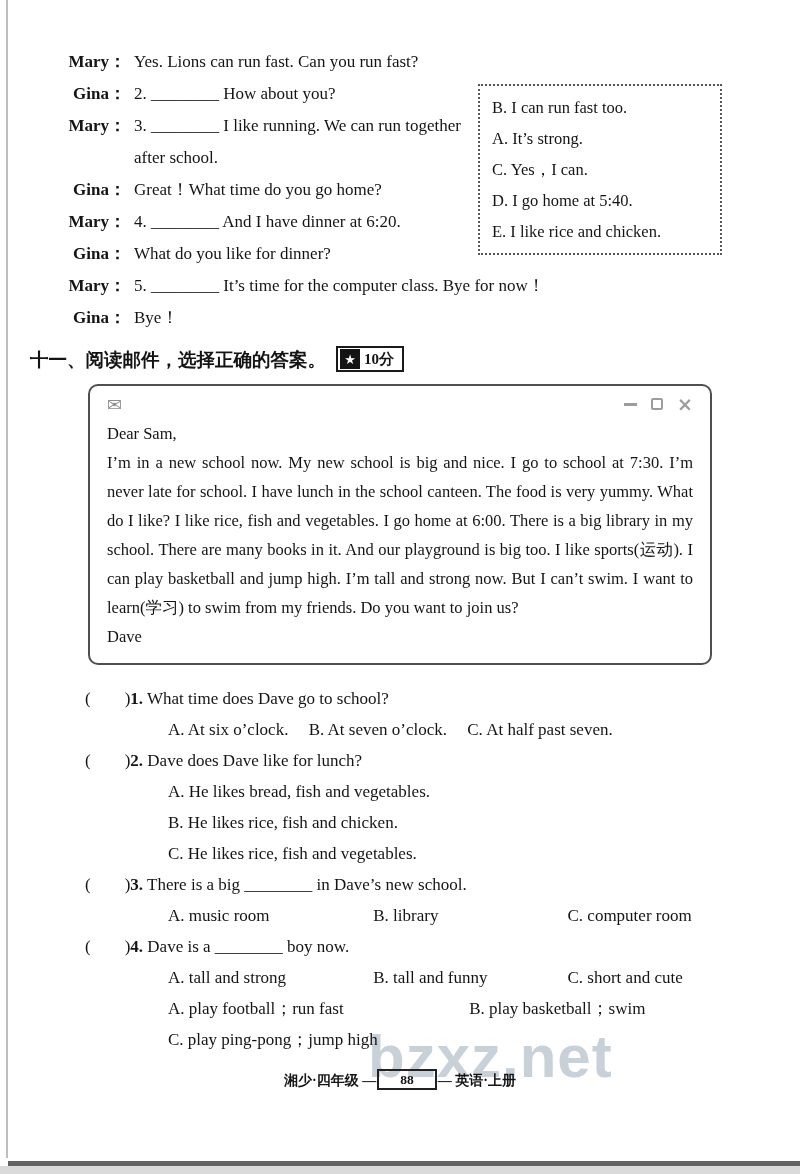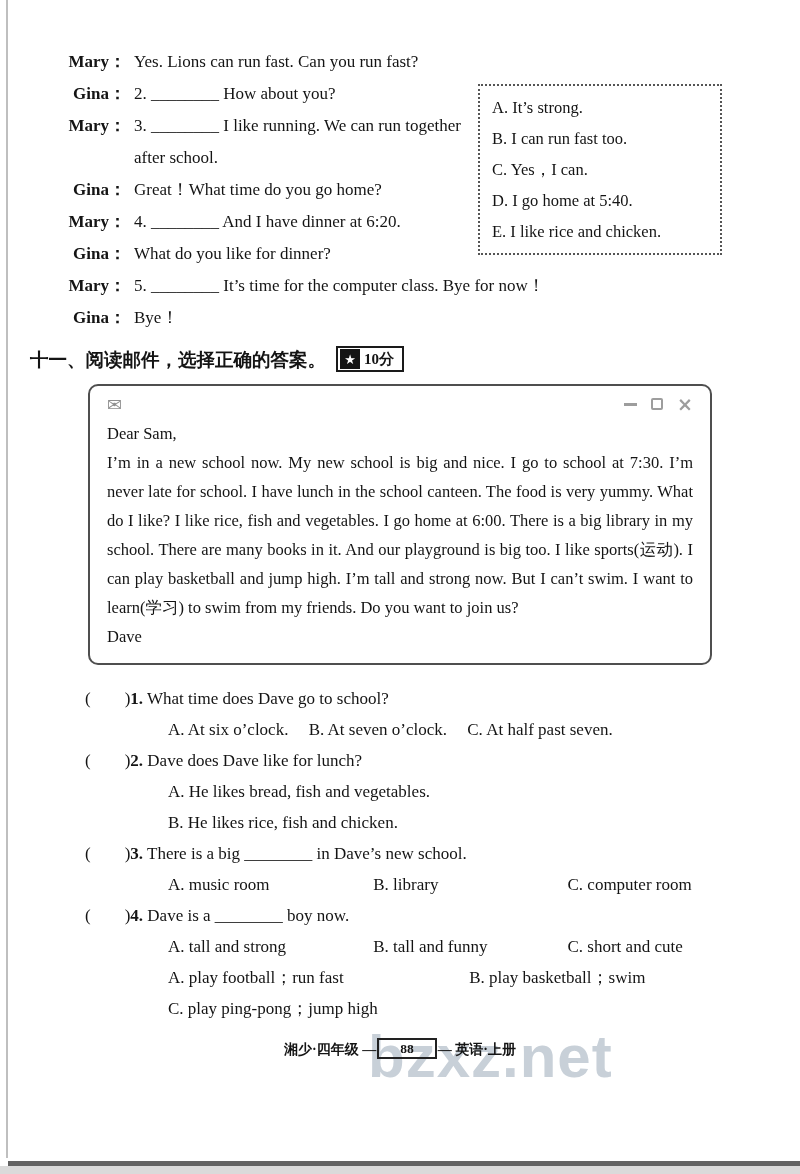--- a/index.html
+++ b/index.html
@@ -115,22 +115,22 @@
       <div class="dl-row">
         <span class="speaker">Mary：</span>
         <span class="dl-text w-full">5. ________ It’s time for the computer class. Bye for now！</span>
       </div>
       <div class="dl-row">
         <span class="speaker">Gina：</span>
         <span class="dl-text w-full">Bye！</span>
       </div>
 
       <div class="options-box">
+        <div>B. I can run fast too.</div>
         <div>A. It’s strong.</div>
-        <div>B. I can run fast too.</div>
         <div>C. Yes，I can.</div>
         <div>D. I go home at 5:40.</div>
         <div>E. I like rice and chicken.</div>
       </div>
     </section>
 
     <div class="sec-header">
       <span>十一、阅读邮件，选择正确的答案。</span>
       <span class="points-badge">
           <span class="star-icon">★</span>
@@ -170,20 +170,23 @@
       <div class="q">
         <div class="q-head"><span class="paren">(        )</span><span class="qnum">2.</span>
           <span>Dave does Dave like for lunch?</span>
         </div>
         <div class="opt-row">
           <span>A. He likes bread, fish and vegetables.</span>
         </div>
         <div class="opt-row">
           <span>B. He likes rice, fish and chicken.</span>
         </div>
+        <div class="opt-row">
+          <span>C. He likes rice, fish and vegetables.</span>
+        </div>
       </div>
 
       <div class="q">
         <div class="q-head"><span class="paren">(        )</span><span class="qnum">3.</span>
           <span>There is a big ________ in Dave’s new school.</span>
         </div>
         <div class="opt-row row-cols">
           <span>A. music room</span>
           <span>B. library</span>
           <span>C. computer room</span>

